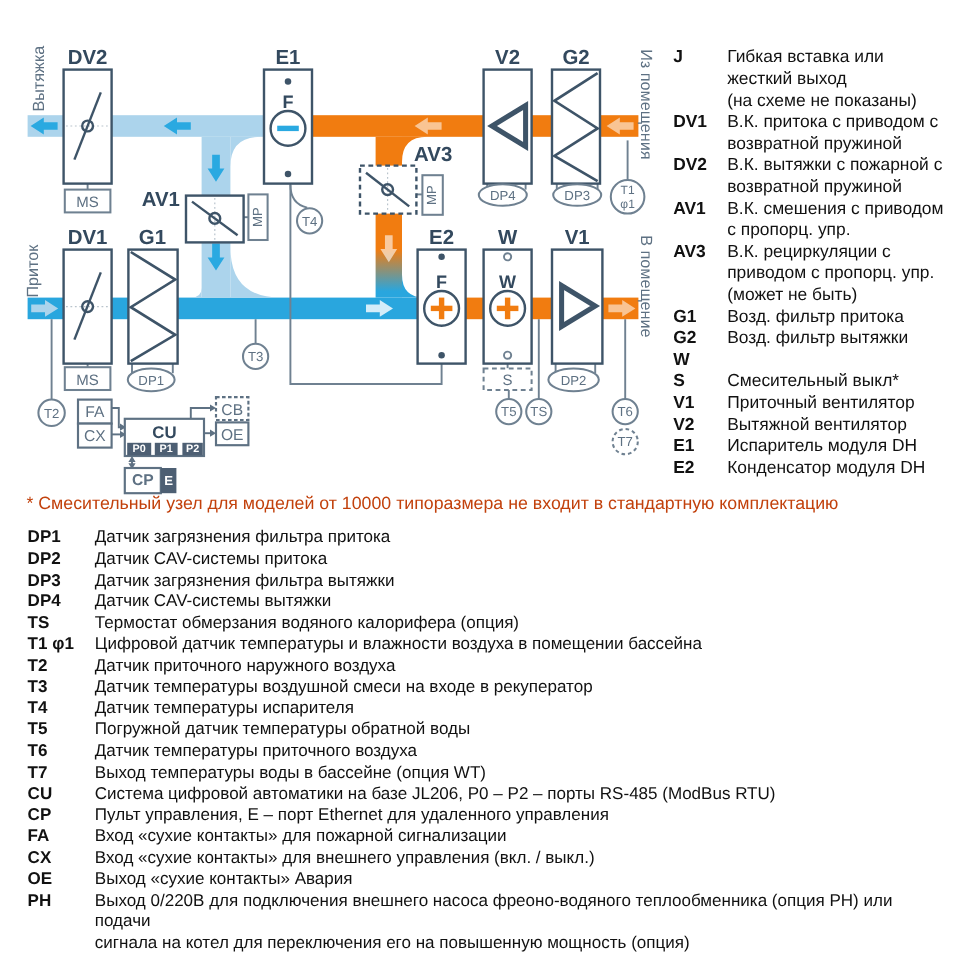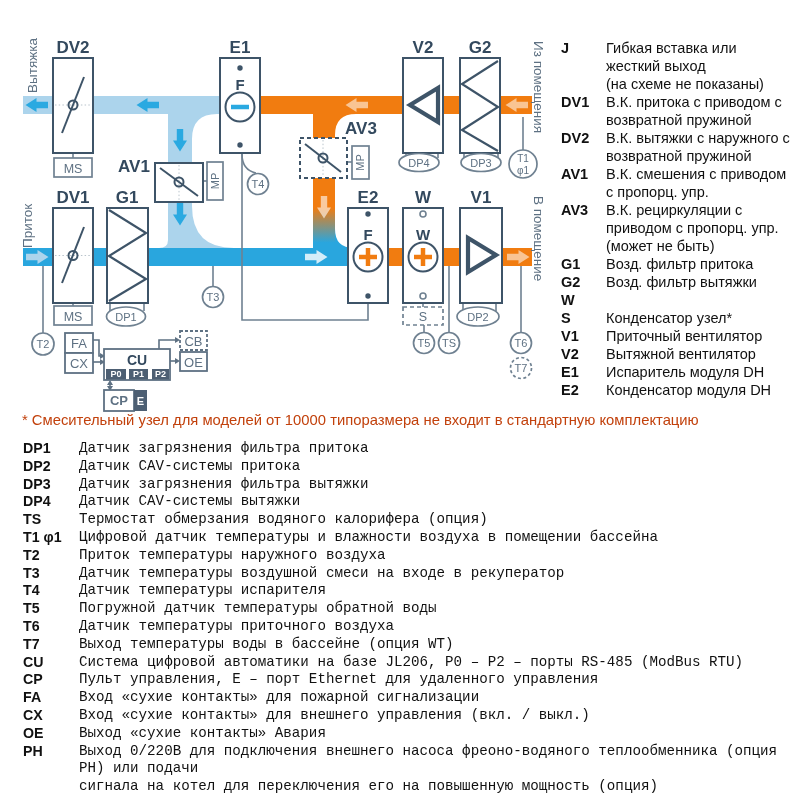--- a/index.html
+++ b/index.html
@@ -37,21 +37,21 @@
   #legend{position:absolute;left:561px;top:39px;width:238px;}
   .legend-row{display:flex;line-height:18px;font-size:14.5px;color:#111;}
   .lkey{width:45px;font-weight:bold;flex:none;}
   .ltext{white-space:pre-line;}
   
   #footnote{position:absolute;left:22px;top:412px;width:760px;font-size:14.8px;color:#c2410c;}
   
   #sensorlist{position:absolute;left:23px;top:440px;width:765px;}
   .srow{display:flex;line-height:17.8px;font-size:14.2px;color:#111;}
   .skey{width:56px;font-weight:bold;flex:none;}
-  .stext{white-space:pre-line;font-family:Liberation Mono, monospace;}
+  .stext{white-space:pre-line;}
 </style>
 </head>
 <body>
 
 <svg id="schematic" width="560" height="440" viewBox="0 0 560 440">
   <defs>
     <path id="arr" d="M -11,-3.2 L 0.5,-3.2 L 0.5,-7 L 11.5,0 L 0.5,7 L 0.5,3.2 L -11,3.2 Z"></path>
     <linearGradient id="gradOB" x1="0" y1="0" x2="0" y2="1">
       <stop offset="0.70" stop-color="#F17C10"></stop>
       <stop offset="0.96" stop-color="#29A6DE"></stop>
@@ -283,21 +283,21 @@
 жесткий выход
 (на схеме не показаны)</div>
     </div>
   <div class="legend-row">
       <div class="lkey">DV1</div>
       <div class="ltext">В.К. притока с приводом с
 возвратной пружиной</div>
     </div>
   <div class="legend-row">
       <div class="lkey">DV2</div>
-      <div class="ltext">В.К. вытяжки с наружного с
+      <div class="ltext">В.К. вытяжки с пожарной с
 возвратной пружиной</div>
     </div>
   <div class="legend-row">
       <div class="lkey">AV1</div>
       <div class="ltext">В.К. смешения с приводом
 с пропорц. упр.</div>
     </div>
   <div class="legend-row">
       <div class="lkey">AV3</div>
       <div class="ltext">В.К. рециркуляции с
@@ -310,21 +310,21 @@
     </div>
   <div class="legend-row">
       <div class="lkey">G2</div>
       <div class="ltext">Возд. фильтр вытяжки</div>
     </div>
   <div class="legend-row">
       <div class="lkey">W</div>
     </div>
   <div class="legend-row">
       <div class="lkey">S</div>
-      <div class="ltext">Конденсатор узел*</div>
+      <div class="ltext">Смесительный выкл*</div>
     </div>
   <div class="legend-row">
       <div class="lkey">V1</div>
       <div class="ltext">Приточный вентилятор</div>
     </div>
   <div class="legend-row">
       <div class="lkey">V2</div>
       <div class="ltext">Вытяжной вентилятор</div>
     </div>
   <div class="legend-row">
@@ -359,21 +359,21 @@
   <div class="srow">
       <div class="skey">TS</div>
       <div class="stext">Термостат обмерзания водяного калорифера (опция)</div>
     </div>
   <div class="srow">
       <div class="skey">T1 φ1</div>
       <div class="stext">Цифровой датчик температуры и влажности воздуха в помещении бассейна</div>
     </div>
   <div class="srow">
       <div class="skey">T2</div>
-      <div class="stext">Приток температуры наружного воздуха</div>
+      <div class="stext">Датчик приточного наружного воздуха</div>
     </div>
   <div class="srow">
       <div class="skey">T3</div>
       <div class="stext">Датчик температуры воздушной смеси на входе в рекуператор</div>
     </div>
   <div class="srow">
       <div class="skey">T4</div>
       <div class="stext">Датчик температуры испарителя</div>
     </div>
   <div class="srow">

